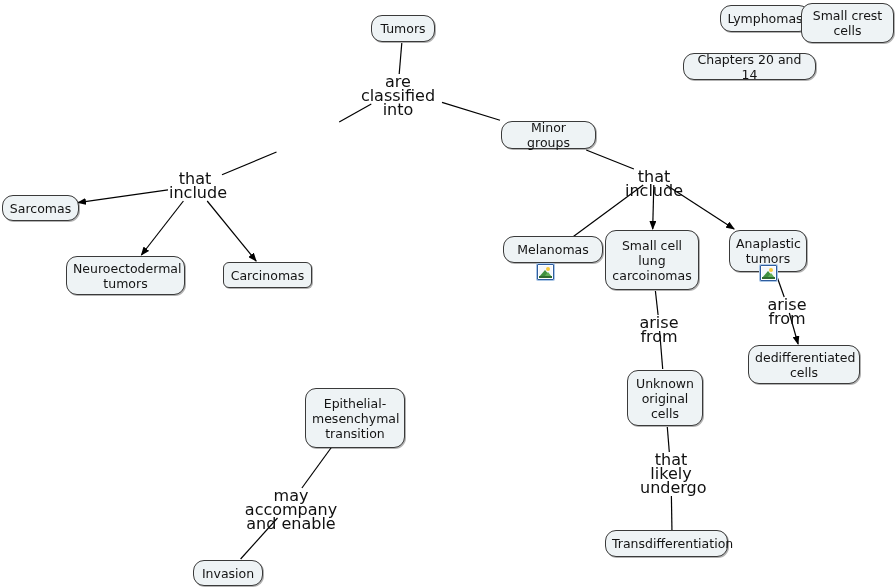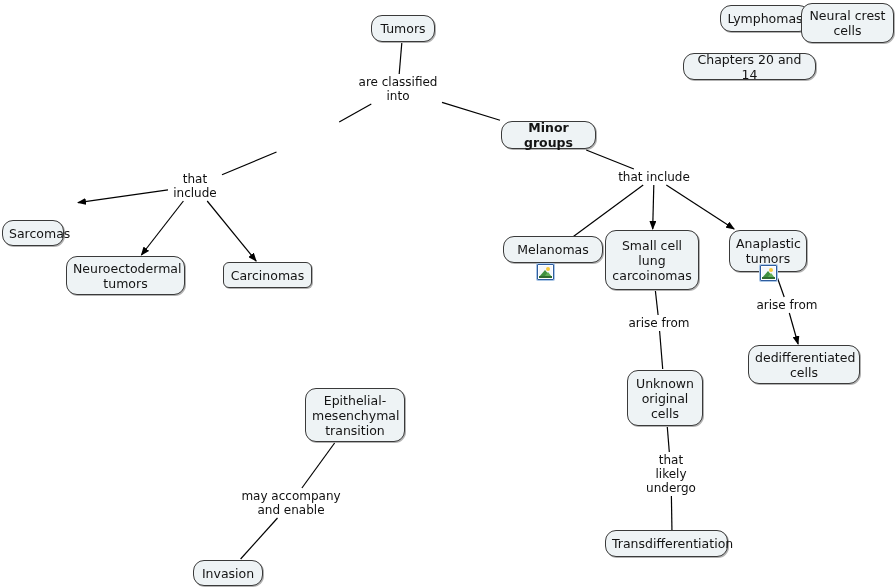--- a/index.html
+++ b/index.html
@@ -46,21 +46,21 @@
     box-shadow: 1px 1px 0 rgba(0,0,0,0.30);
     white-space: pre-line;
   }
   .node .label {
     display: block;
     width: 100%;
     white-space: pre-line;
   }
   .link-label {
     position: absolute;
-    font-size: 12px;
+    font-size: 16px;
     line-height: 14px;
     color: #101010;
     text-align: center;
     background: transparent;
     white-space: pre-line;
     pointer-events: none;
   }
   .img-badge {
     position: absolute;
     width: 17px;
@@ -134,22 +134,22 @@
       <line x1="655.4" y1="291.0" x2="658.1" y2="315.0" stroke="#000000" stroke-width="1.2"></line>
       <line x1="659.6" y1="331.0" x2="662.7" y2="369.0" stroke="#000000" stroke-width="1.2"></line>
       <line x1="775.7" y1="273.0" x2="784.2" y2="297.0" stroke="#000000" stroke-width="1.2"></line>
       <line x1="789.3" y1="313.0" x2="798.1" y2="344.0" stroke="#000000" stroke-width="1.2" marker-end="url(#arrowhead)"></line>
       <line x1="667.3" y1="427.0" x2="669.3" y2="452.0" stroke="#000000" stroke-width="1.2"></line>
       <line x1="671.4" y1="496.0" x2="672.2" y2="546.0" stroke="#000000" stroke-width="1.2" marker-end="url(#arrowhead)"></line>
       <line x1="334.6" y1="443.0" x2="301.9" y2="488.0" stroke="#000000" stroke-width="1.2"></line>
       <line x1="277.5" y1="518.0" x2="240.6" y2="559.0" stroke="#000000" stroke-width="1.2"></line>
     </svg>
 <div class="node" style="left: 371px; top: 15px; width: 64px; height: 27px;"><span class="label">Tumors</span></div>
-    <div class="node" style="left: 501px; top: 121px; width: 95px; height: 28px; font-weight: bold;"><span class="label">Minor groups</span></div>
-    <div class="node" style="left: 2px; top: 195px; width: 62px; height: 26px; margin-top: 25px;"><span class="label">Sarcomas</span></div>
+    <div class="node" style="left: 501px; top: 121px; width: 95px; height: 28px;"><span class="label">Minor groups</span></div>
+    <div class="node" style="left: 2px; top: 195px; width: 77px; height: 26px;"><span class="label">Sarcomas</span></div>
     <div class="node" style="left: 66px; top: 256px; width: 119px; height: 39px;"><span class="label">Neuroectodermal
 tumors</span></div>
     <div class="node" style="left: 223px; top: 262px; width: 89px; height: 26px; border-radius: 6px;"><span class="label">Carcinomas</span></div>
     <div class="node" style="left: 503px; top: 236px; width: 100px; height: 27px;"><span class="label">Melanomas</span></div>
     <div class="img-badge" style="left: 537px; top: 264px;">
       <span class="sky"></span>
       <span class="sun"></span>
       <span class="hill"></span>
       <span class="hill2"></span>
       <span class="ground"></span>
@@ -165,26 +165,26 @@
       <span class="hill"></span>
       <span class="hill2"></span>
       <span class="ground"></span>
     </div>
     <div class="node" style="left: 748px; top: 345px; width: 112px; height: 39px;"><span class="label">dedifferentiated
 cells</span></div>
     <div class="node" style="left: 627px; top: 370px; width: 76px; height: 56px;"><span class="label">Unknown
 original
 cells</span></div>
     <div class="node" style="left: 605px; top: 530px; width: 123px; height: 27px;"><span class="label">Transdifferentiation</span></div>
-    <div class="node" style="left: 305px; top: 388px; width: 100px; height: 54px;"><span class="label">Epithelial-
+    <div class="node" style="left: 305px; top: 388px; width: 100px; height: 60px;"><span class="label">Epithelial-
 mesenchymal
 transition</span></div>
     <div class="node" style="left: 193px; top: 560px; width: 70px; height: 26px;"><span class="label">Invasion</span></div>
     <div class="node" style="left: 688px; top: 5px; width: 90px; height: 27px; margin-left: 32px;"><span class="label">Lymphomas</span></div>
-    <div class="node" style="left: 801px; top: 3px; width: 93px; height: 40px;"><span class="label">Neural crest
+    <div class="node" style="left: 801px; top: 3px; width: 93px; height: 40px;"><span class="label">Small crest
 cells</span></div>
     <div class="node" style="left: 683px; top: 53px; width: 133px; height: 27px;"><span class="label">Chapters 20 and 14</span></div>
     <div class="link-label" style="left: 355px; top: 75px; width: 86px;">are classified
 into</div>
     <div class="link-label" style="left: 169px; top: 172px; width: 52px;">that
 include</div>
     <div class="link-label" style="left: 607px; top: 170px; width: 94px;">that include</div>
     <div class="link-label" style="left: 624px; top: 316px; width: 70px;">arise from</div>
     <div class="link-label" style="left: 752px; top: 298px; width: 70px;">arise from</div>
     <div class="link-label" style="left: 640px; top: 453px; width: 62px;">that

